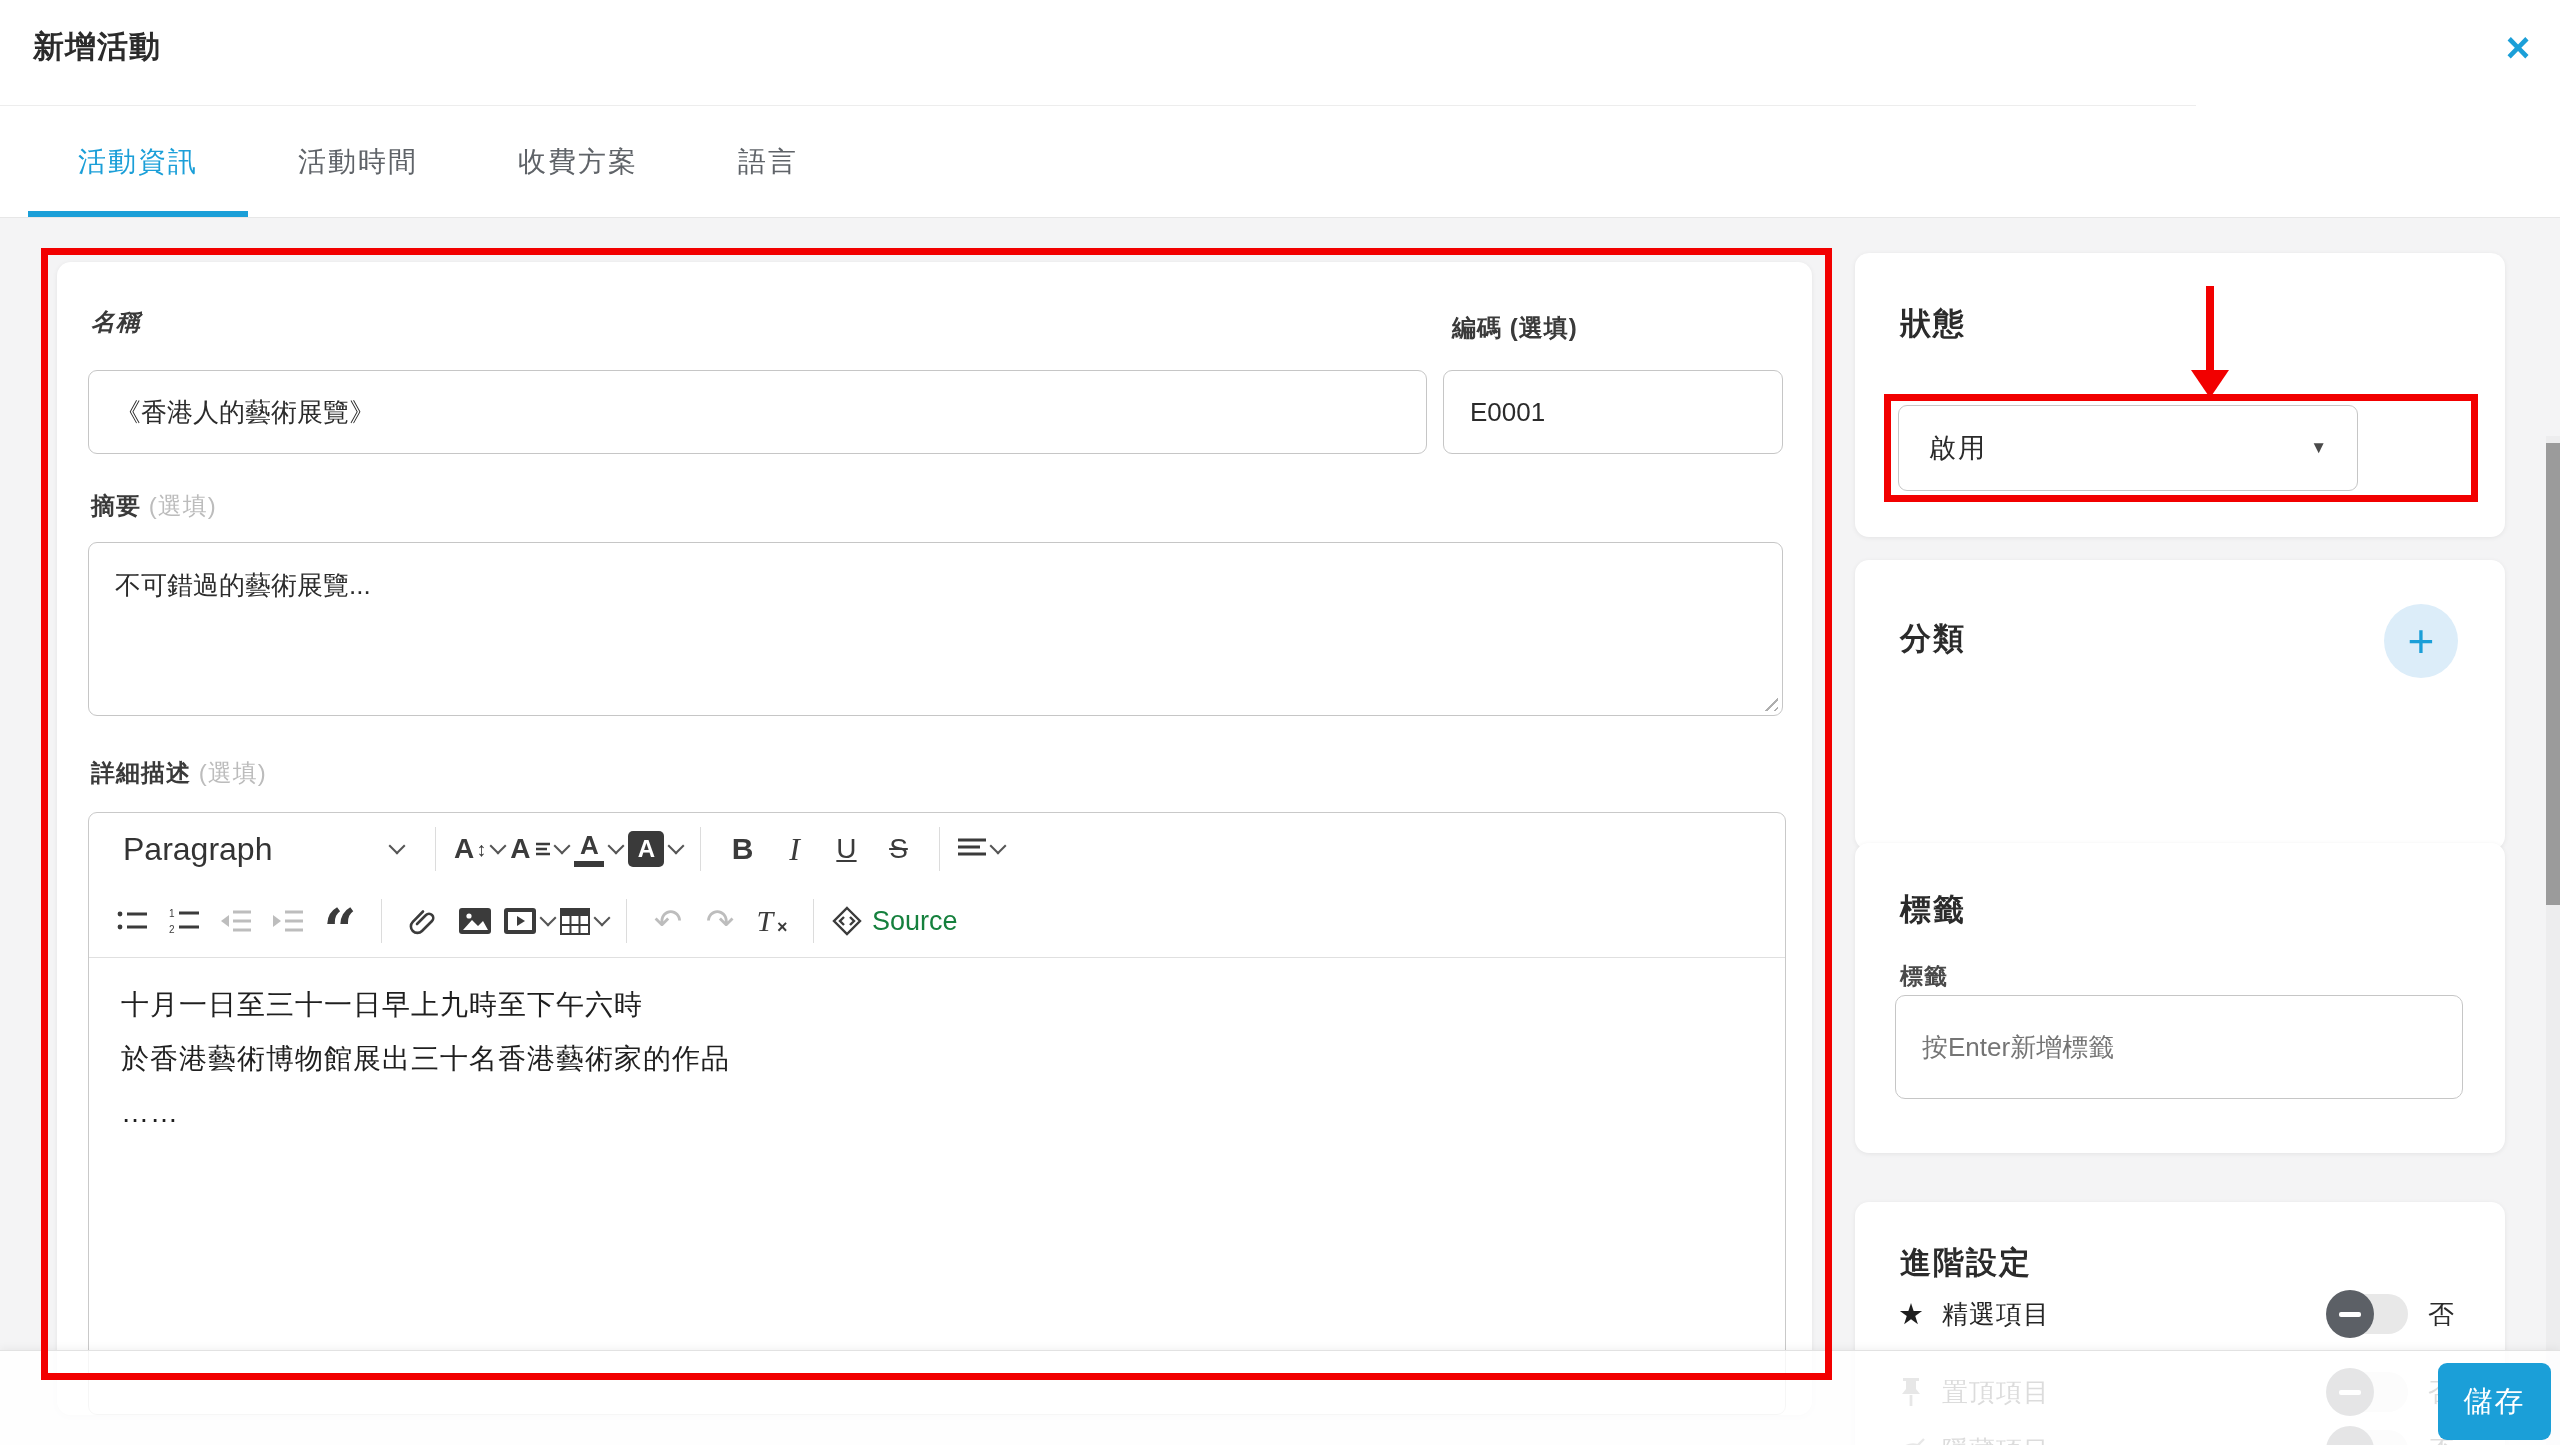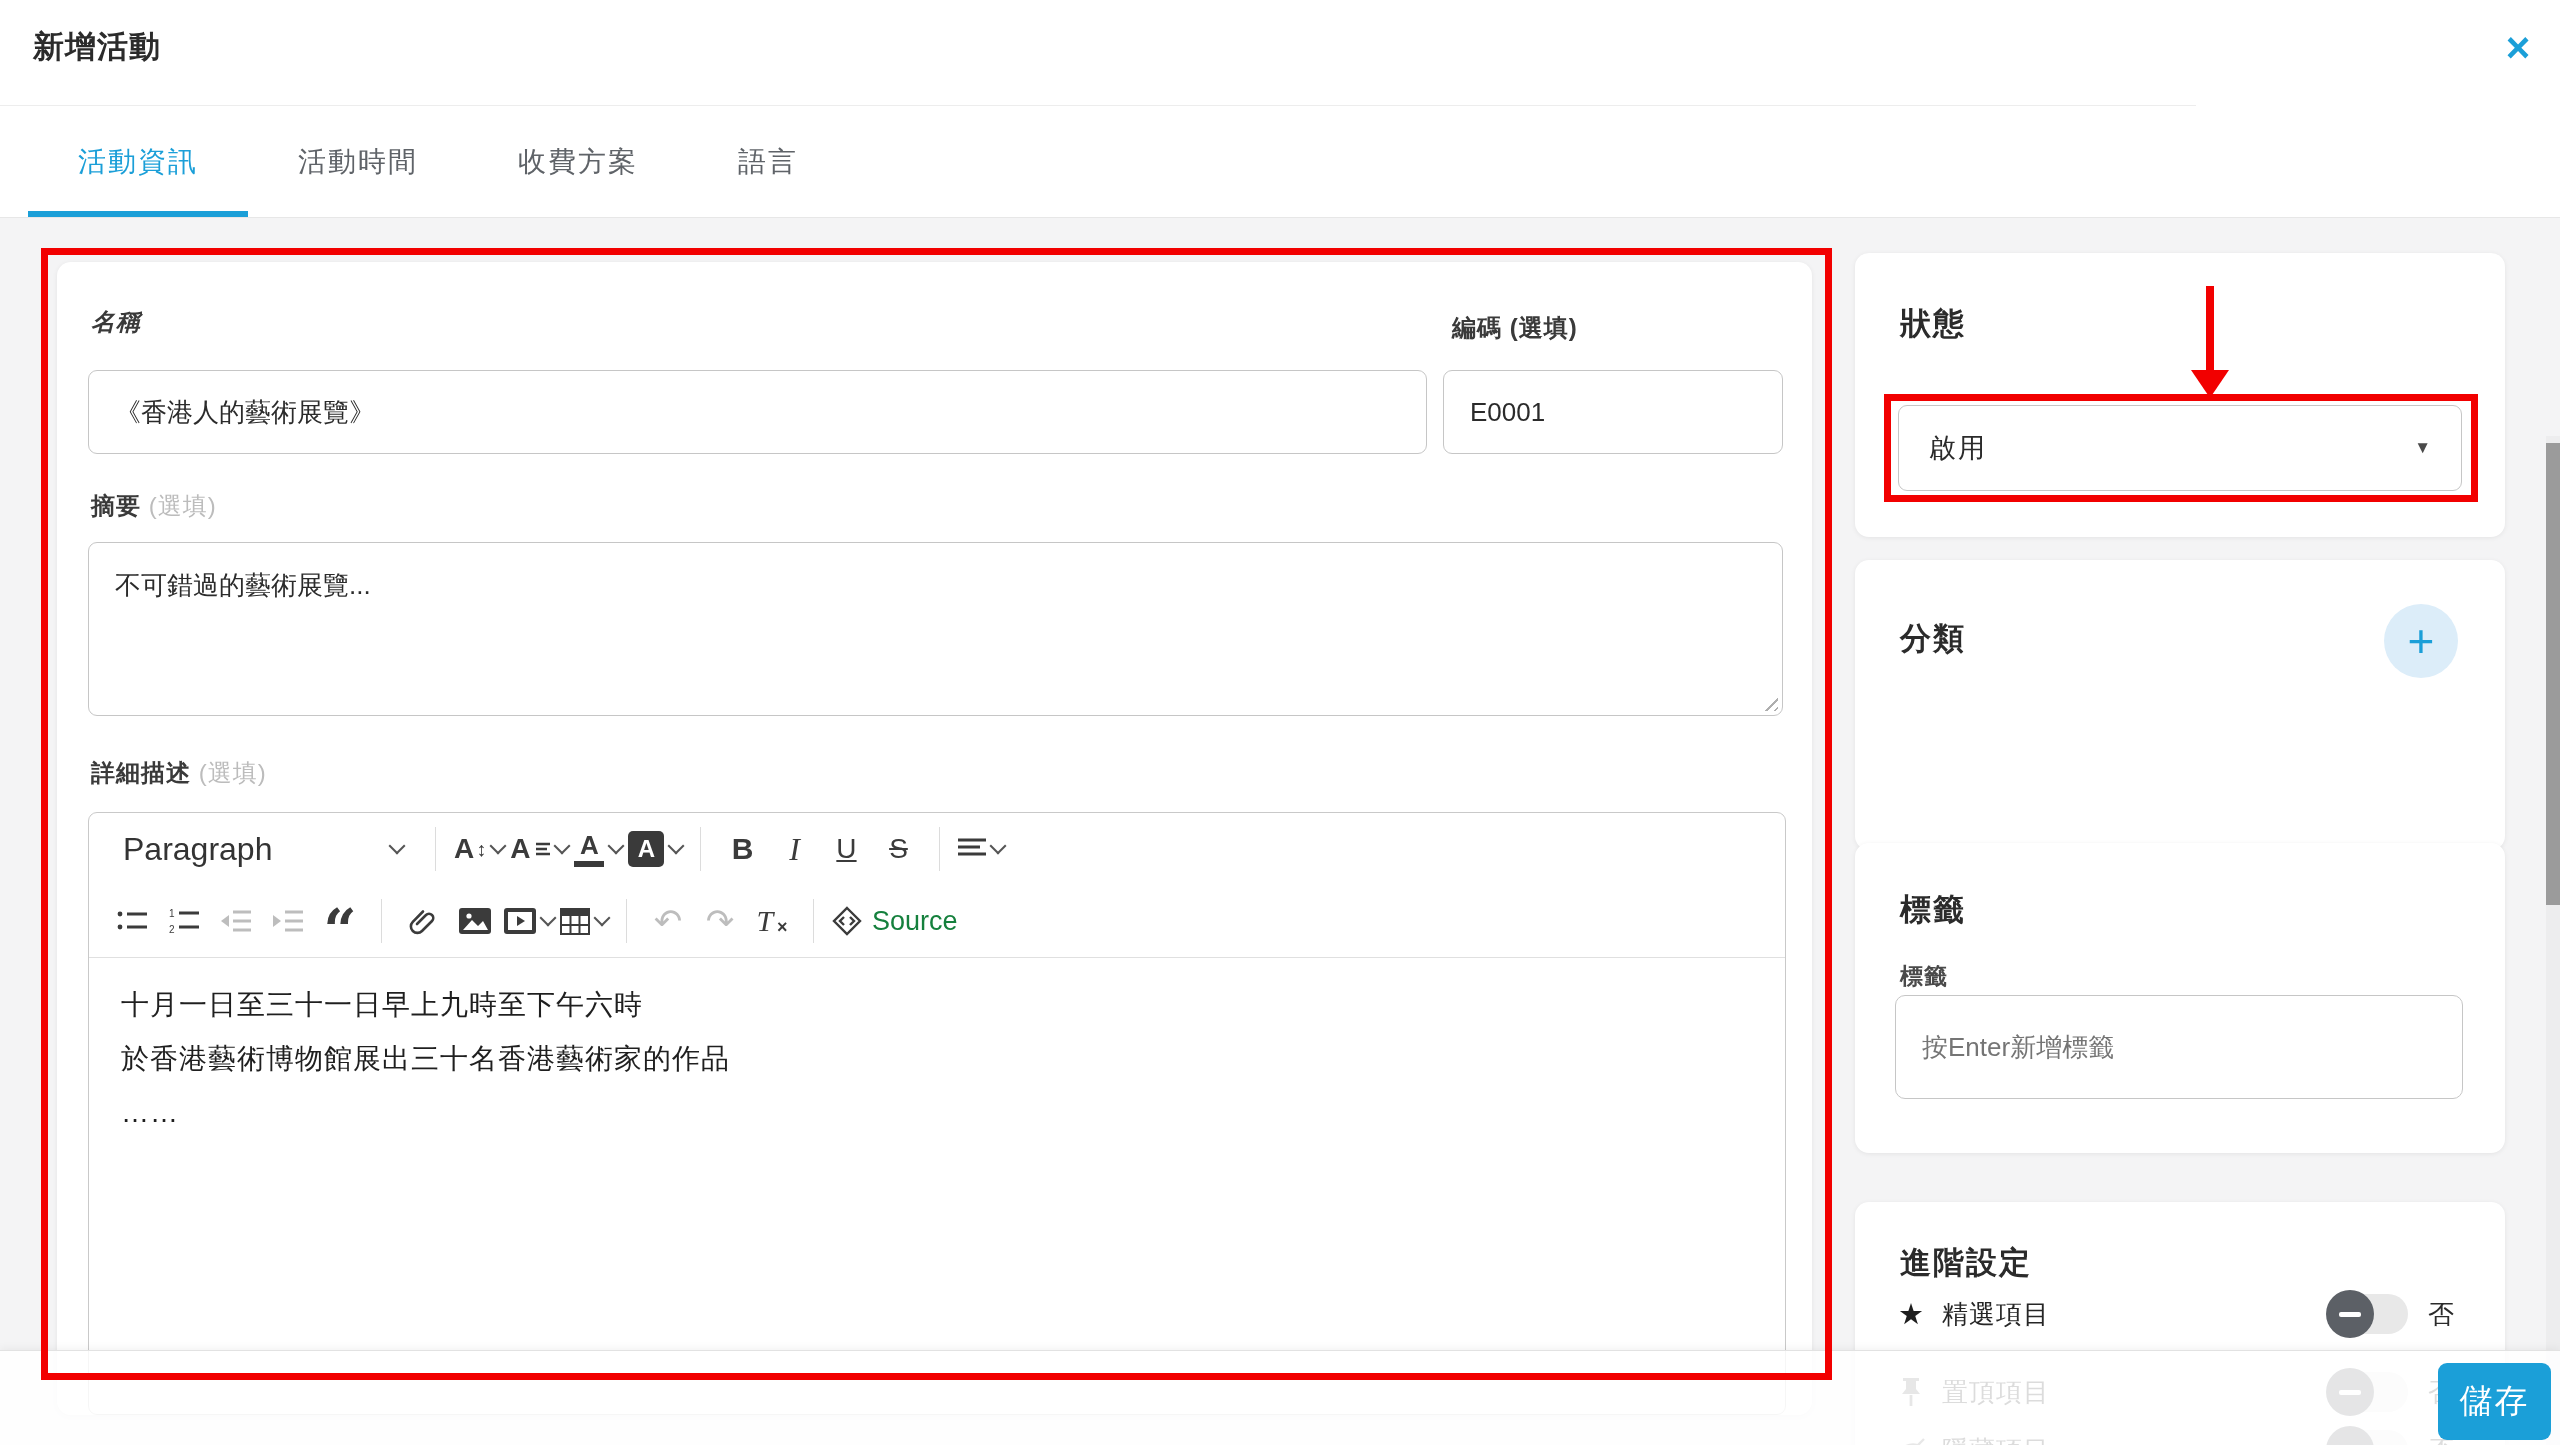--- a/index.html
+++ b/index.html
@@ -43,38 +43,38 @@
   .acolor .A{font-size:26px;font-weight:600;}
   .acolor .bar{width:30px;height:6px;background:#3a3a3a;margin-top:3px;}
   .abg{width:36px;height:36px;border-radius:5px;background:#3a3a3a;color:#fff;display:flex;align-items:center;justify-content:center;font-size:24px;font-weight:700;}
   .quote{font-family:"DejaVu Serif",serif;font-size:58px;font-weight:700;line-height:.4;margin-top:22px;}
   .srcword{font-size:27px;color:#15803d;margin-left:4px;}
   .edit-area{padding:28px 32px;font-size:28px;color:#1f1f1f;}
   .edit-area p{margin:0 0 16px 0;line-height:38px;letter-spacing:1px;}
   
   .side-card{left:1855px;width:650px;}
   .sc-title{position:absolute;left:45px;font-size:31px;font-weight:600;color:#2b2b2b;letter-spacing:2px;}
-  .dropdown{position:absolute;left:43px;top:152px;width:564px;height:86px;border:1px solid #c6c6c6;border-radius:9px;box-sizing:border-box;display:flex;align-items:center;justify-content:space-between;padding:0 30px;background:#fff;cursor:pointer;}
+  .dropdown{position:absolute;left:43px;top:152px;width:460px;height:86px;border:1px solid #c6c6c6;border-radius:9px;box-sizing:border-box;display:flex;align-items:center;justify-content:space-between;padding:0 30px;background:#fff;cursor:pointer;}
   .dropdown .val{font-size:27px;color:#2b2b2b;letter-spacing:2px;}
   .dropdown .tri{font-size:17px;color:#4a4a4a;}
   .plus-btn{position:absolute;left:529px;top:44px;width:74px;height:74px;border-radius:50%;background:#dcedf9;display:flex;align-items:center;justify-content:center;font-size:46px;font-weight:400;color:#1b9fd8;cursor:pointer;}
   .sub-lbl{position:absolute;left:45px;font-size:23px;font-weight:600;color:#4a4a4a;letter-spacing:1px;}
   .adv-row{position:absolute;left:43px;width:566px;height:48px;display:flex;align-items:center;}
   .adv-ic{width:44px;font-size:29px;color:#1e1e1e;flex:none;display:flex;align-items:center;}
   .adv-lab{font-size:26px;color:#262626;letter-spacing:1px;flex:1;}
   .switch{position:relative;width:76px;height:40px;border-radius:20px;background:#e8e8e8;flex:none;margin-right:20px;cursor:pointer;}
   .knob{position:absolute;left:-6px;top:-4px;width:48px;height:48px;border-radius:50%;background:#5c6066;display:flex;align-items:center;justify-content:center;}
   .knob::after{content:"";width:22px;height:5px;border-radius:2px;background:#fff;}
   .adv-state{font-size:26px;color:#2b2b2b;width:36px;flex:none;}
   
   .sb-track{position:absolute;left:2546px;top:218px;width:14px;height:1227px;background:#ededee;}
   .sb-thumb{position:absolute;left:2546px;top:225px;width:14px;height:462px;background:#9b9b9b;}
   
   .footer{position:absolute;left:0;top:1350px;width:2560px;height:95px;background:rgba(255,255,255,.84);border-top:1px solid #e2e2e2;box-shadow:0 -2px 8px rgba(0,0,0,.05);z-index:5;}
-  .save-btn{position:absolute;left:2438px;top:12px;width:113px;height:77px;border-radius:9px;background:#1b9fd8;color:#fff;font-size:33px;letter-spacing:2px;display:flex;align-items:center;justify-content:center;cursor:pointer;}
+  .save-btn{position:absolute;left:2438px;top:12px;width:113px;height:77px;border-radius:9px;background:#1b9fd8;color:#fff;font-size:29px;letter-spacing:2px;display:flex;align-items:center;justify-content:center;cursor:pointer;}
   
   .ann{position:absolute;z-index:20;pointer-events:none;}
   .ann-big{left:41px;top:248px;width:1791px;height:1132px;border:7px solid #f20000;box-sizing:border-box;}
   .ann-small{left:1884px;top:394px;width:594px;height:108px;border:7px solid #f20000;box-sizing:border-box;}
   .ann-line{left:2206px;top:286px;width:8px;height:86px;background:#f20000;}
   .ann-head{left:2191px;top:370px;width:0;height:0;border-left:19px solid transparent;border-right:19px solid transparent;border-top:28px solid #f20000;}
   svg{display:block;}
 </style>
 </head>
 <body>

